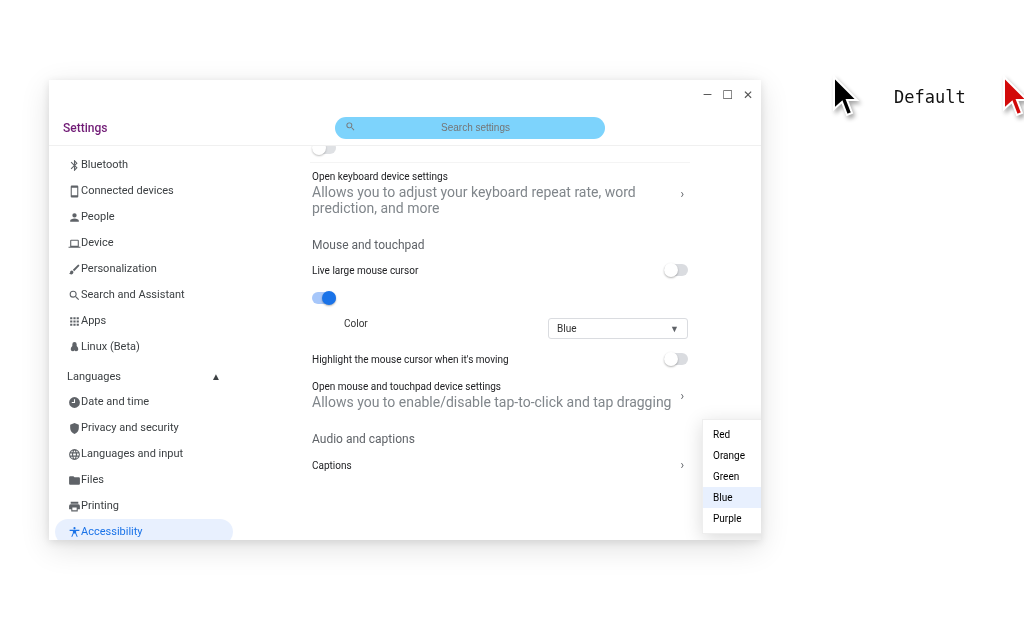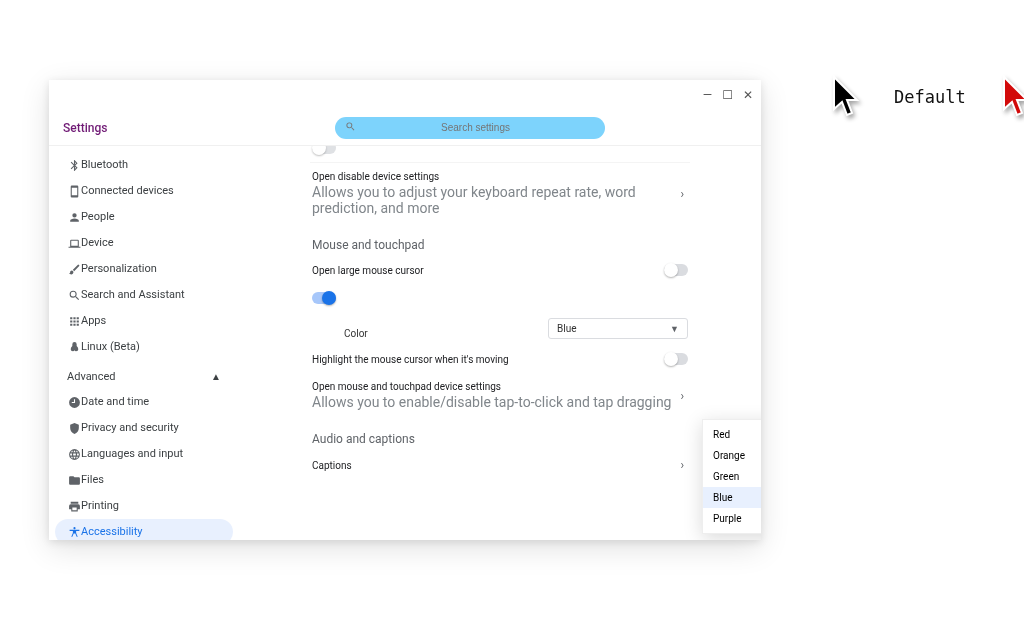--- a/index.html
+++ b/index.html
@@ -123,21 +123,21 @@
     font-size: 12px; color: #5f6368; padding: 14px 2px 4px;
   }
   .toggle {
     width: 24px; height: 12px; border-radius: 10px; background: #dadce0; position: relative;
   }
   .toggle::after { content:""; position:absolute; left:0; top:-1px; width:14px; height:14px; background:#fff; border-radius:50%; box-shadow:0 1px 2px rgba(0,0,0,0.3); }
   .toggle.on { background: #a7c7fa; }
   .toggle.on::after { left:auto; right:0; background:#1a73e8; }
   .arrow { color:#5f6368; font-size: 12px; padding: 0 4px; }
   .subrow {
-    display:flex; align-items:flex-end; padding:6px 2px 6px 34px; font-size:10px; color:#333;
+    display:flex; align-items:flex-start; padding:6px 2px 6px 34px; font-size:10px; color:#333;
     justify-content:space-between;
   }
   .select {
     width: 140px; border:1px solid #dadce0; border-radius:3px;
     padding: 4px 8px; font-size:10px; color:#333; display:flex; align-items:center;
     justify-content:space-between; cursor:pointer; background:#fff;
   }
   .dropdown {
     position:absolute;
     width: 140px;
@@ -256,21 +256,21 @@
       <div class="side-item">
         <span class="ico">
             <svg viewBox="0 0 24 24">
               <path d="M12 2a4 4 0 0 0-4 4v3c-2 2-3 4-3 6a4 4 0 0 0 4 4 3 3 0 0 0 3-2 3 3 0 0 0 3 2 4 4 0 0 0 4-4c0-2-1-4-3-6V6a4 4 0 0 0-4-4z"></path>
             </svg>
           </span>
         <span>Linux (Beta)</span>
       </div>
 
       <div class="side-section">
-        <span>Advanced</span>
+        <span>Languages</span>
         <span style="font-size:10px;">▲</span>
       </div>
 
       <div class="side-item">
         <span class="ico">
             <svg viewBox="0 0 24 24">
               <path d="M12 2a10 10 0 1 0 10 10A10 10 0 0 0 12 2zm1 11H7v-2h4V6h2z"></path>
             </svg>
           </span>
         <span>Date and time</span>
@@ -321,32 +321,32 @@
     <div class="content">
       <div class="panel">
 
         <div class="row truncated" style="padding-top:0;margin-top:-4px;">
           <div class="toggle"></div>
         </div>
 
 
         <div class="row">
           <div class="main">
-            <div class="title">Open disable device settings</div>
+            <div class="title">Open keyboard device settings</div>
             <div class="sub">Allows you to adjust your keyboard repeat rate, word prediction, and more</div>
           </div>
           <div class="arrow">›</div>
         </div>
 
         <div class="section-label">Mouse and touchpad</div>
 
 
         <div class="row">
           <div class="main">
-              <div class="title">Open large mouse cursor</div>
+              <div class="title">Live large mouse cursor</div>
             </div>
           <div class="toggle"></div>
         </div>
 
         <div class="row">
           <div class="toggle on"></div>
         </div>
 
         <div class="subrow">
           <span>Color</span>

